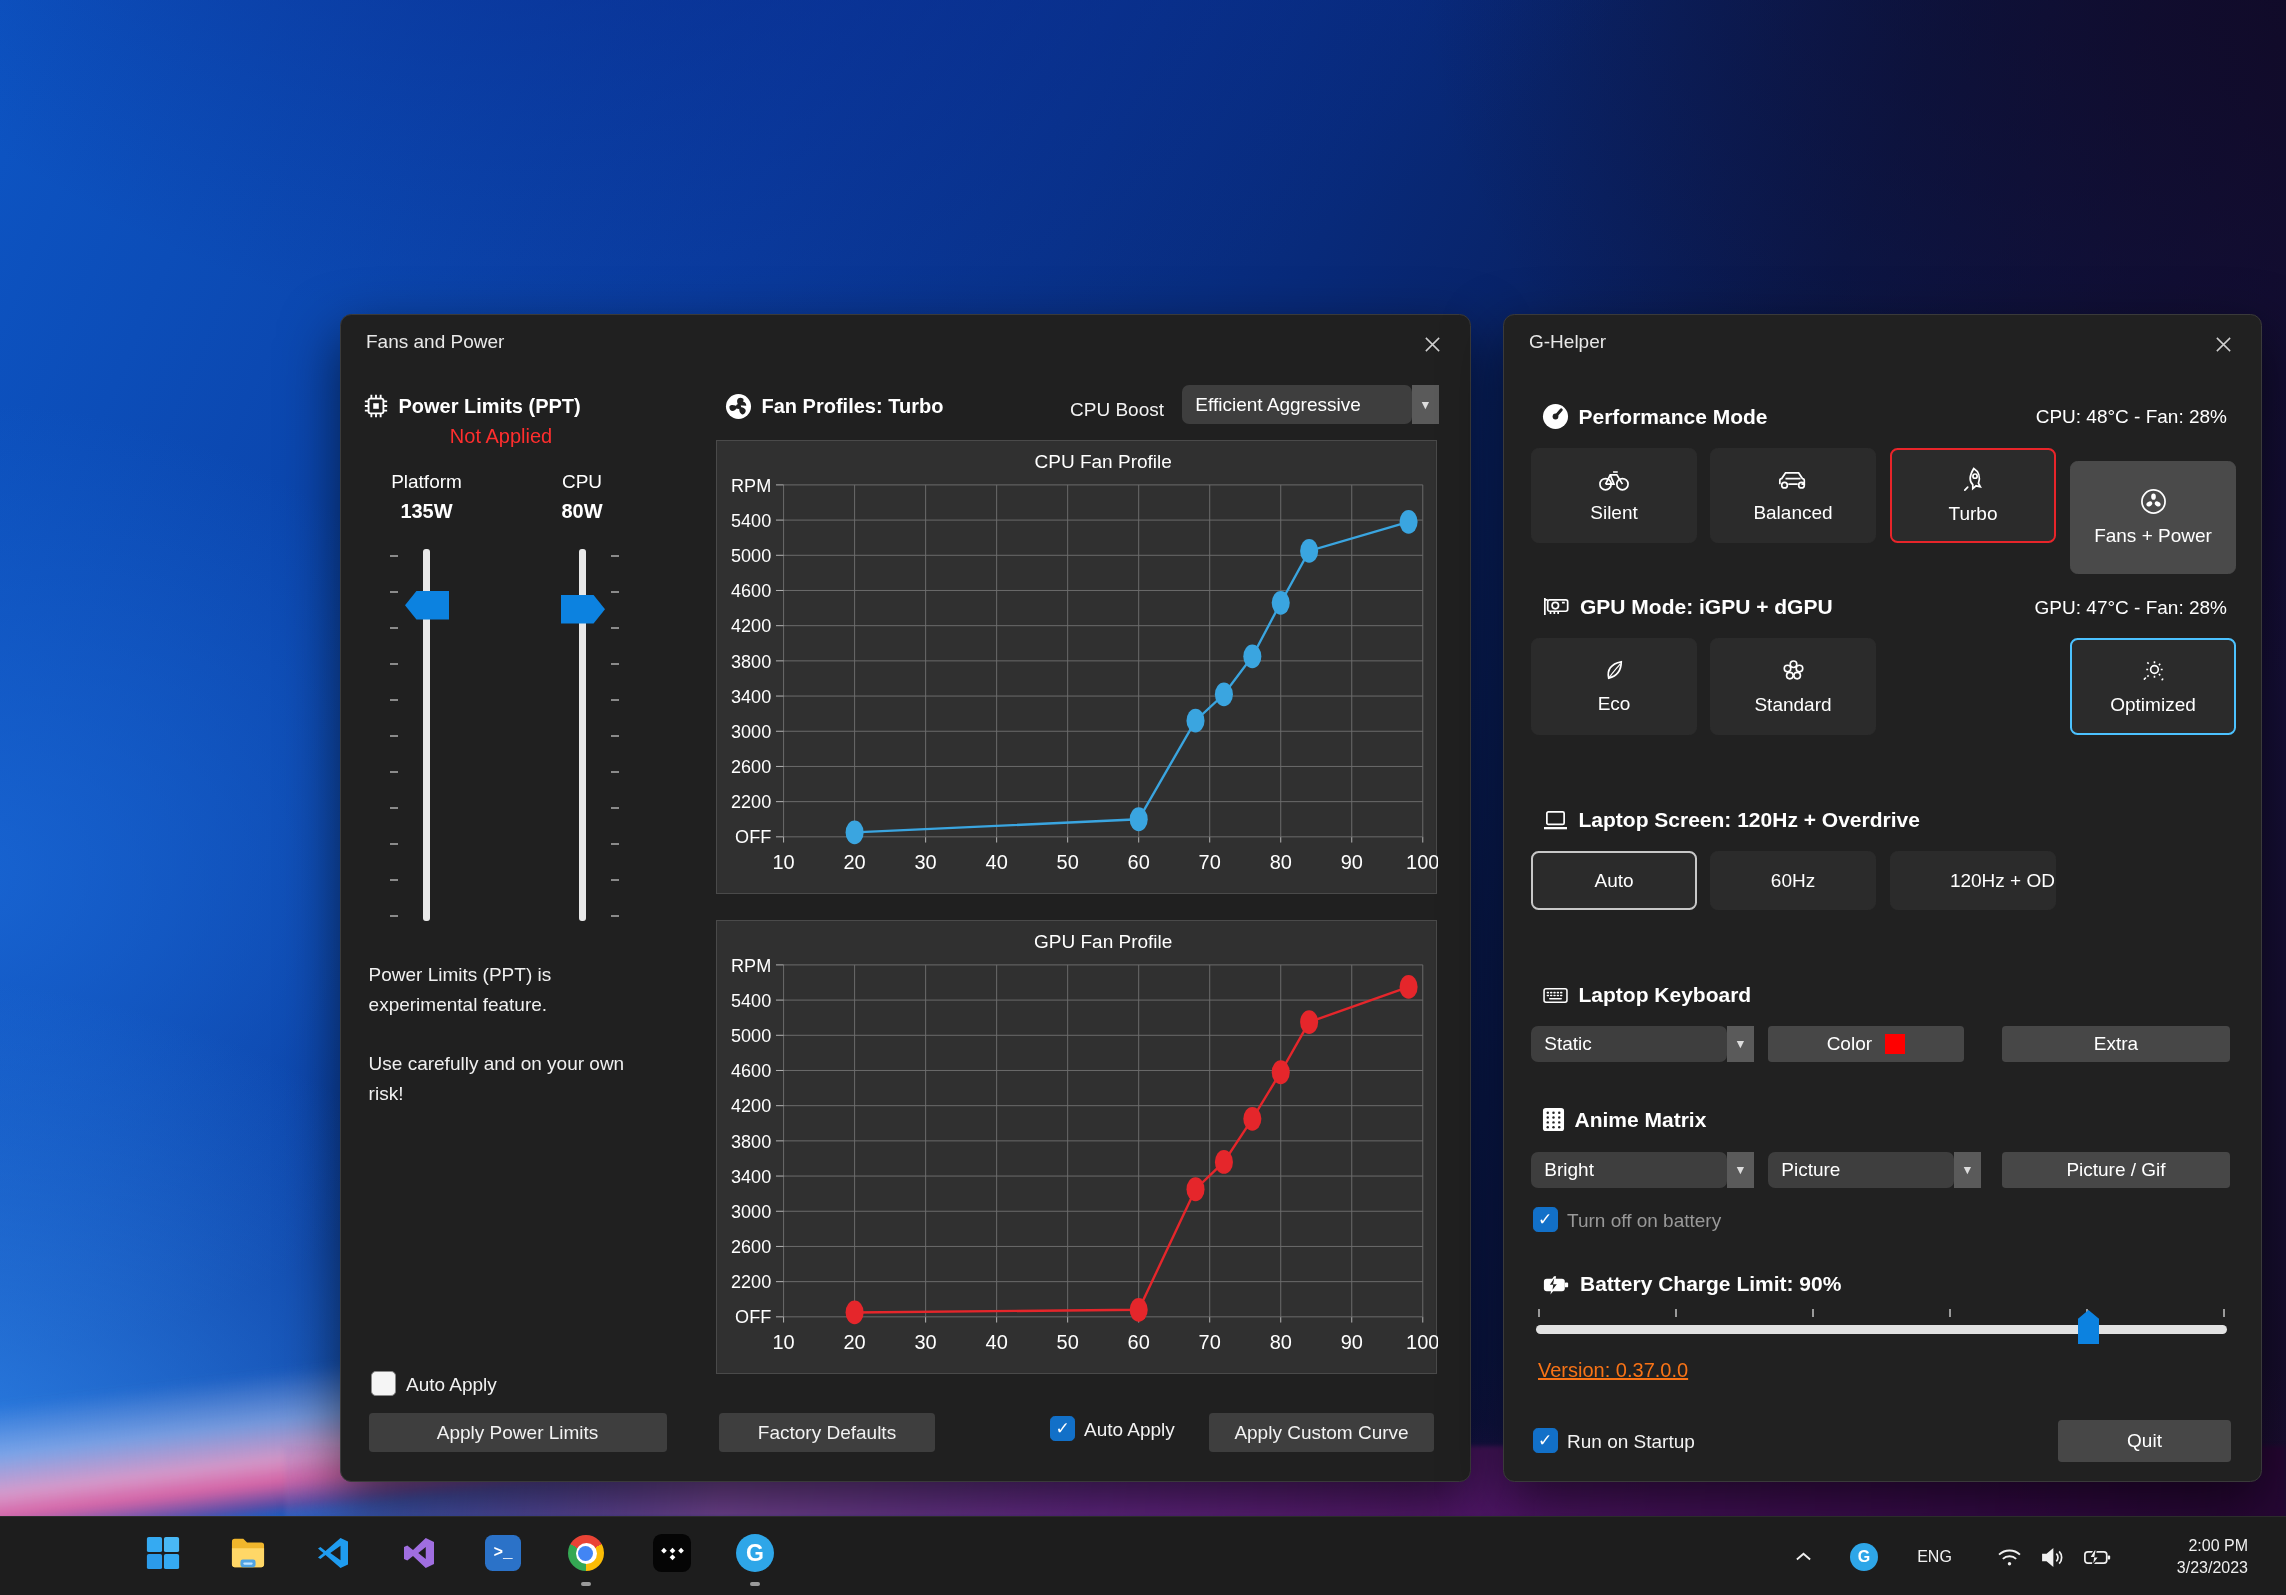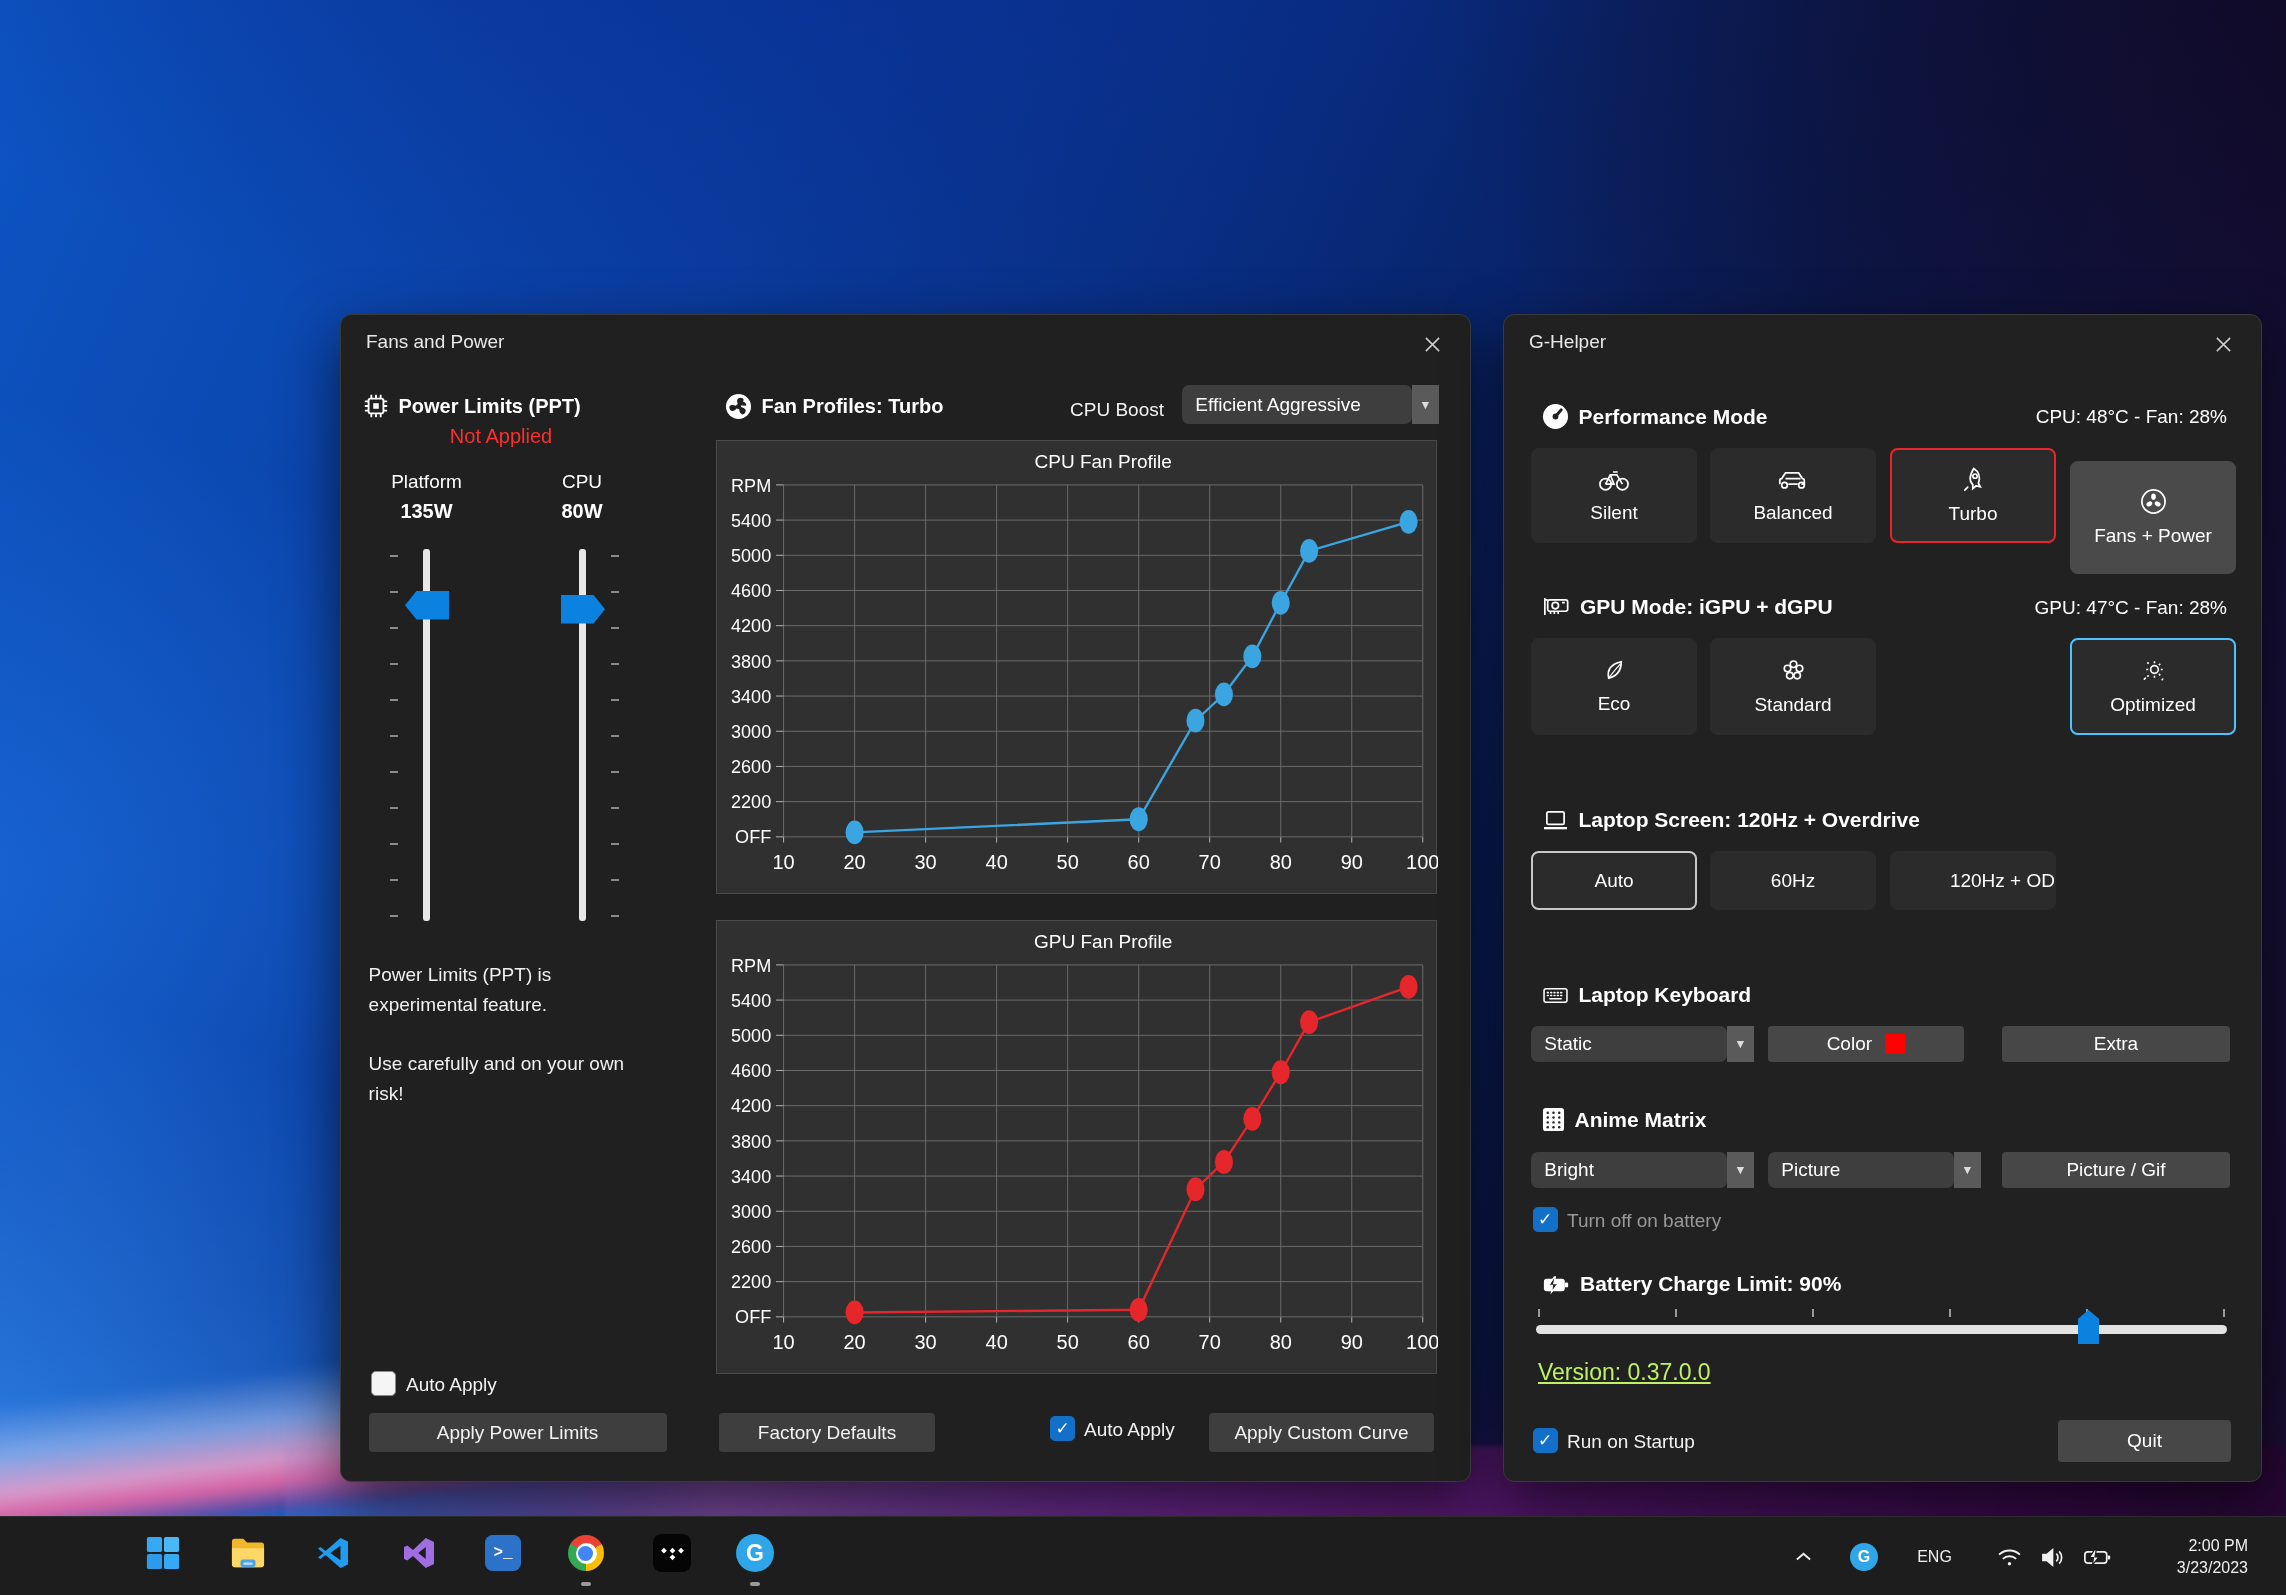--- a/index.html
+++ b/index.html
@@ -71,21 +71,21 @@
   
   .mode-btn{position:absolute;width:166px;background:#2b2b2b;border-radius:7.6px;border:1px solid #2b2b2b;
     display:flex;flex-direction:column;align-items:center;justify-content:center;gap:9.5px;}
   .mode-btn .mb-label{font-size:19px;color:#fff;}
   .mode-btn.selected-red{border:2.9px solid #e8252a;}
   .mode-btn.selected-blue{border:2.9px solid #4cc2ff;}
   .mode-btn.selected-gray{border:2.9px solid #c8c8c8;}
   .mode-btn.lit{background:#4a4a4a;border-color:#4a4a4a;}
   .gh-btn{position:absolute;background:#474747;border-radius:3.8px;display:flex;align-items:center;justify-content:center;
     font-size:19px;color:#fff;gap:13.3px;}
-  .link{font-size:23px;color:#bef264;text-decoration:underline;text-align:center;}
+  .link{font-size:20px;color:#f97316;text-decoration:underline;text-align:center;}
   .hticks{position:absolute;height:7.6px;
     background:repeating-linear-gradient(to right,#9a9a9a 0 1.9px,transparent 1.9px 137px);}
   .htrack{position:absolute;height:8.6px;background:#e2e2e2;border-radius:4.8px;}
   .hthumb{position:absolute;width:21px;height:34px;background:#0c82e0;
     clip-path:polygon(50% 0,100% 26%,100% 100%,0 100%,0 26%);}
 
   
   #taskbar{position:absolute;left:0;top:1516px;width:2286px;height:80px;background:#1d1d1d;z-index:3;
     border-top:1px solid #2c2c2c;}
   .tb-app{position:absolute;top:13.3px;width:46px;height:46px;display:flex;align-items:center;justify-content:center;border-radius:5.7px;}

